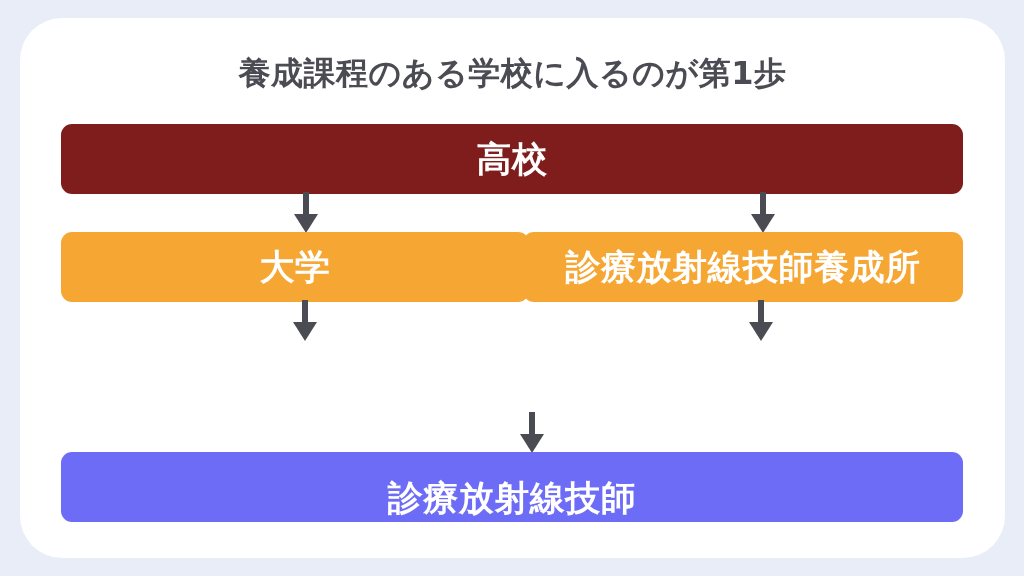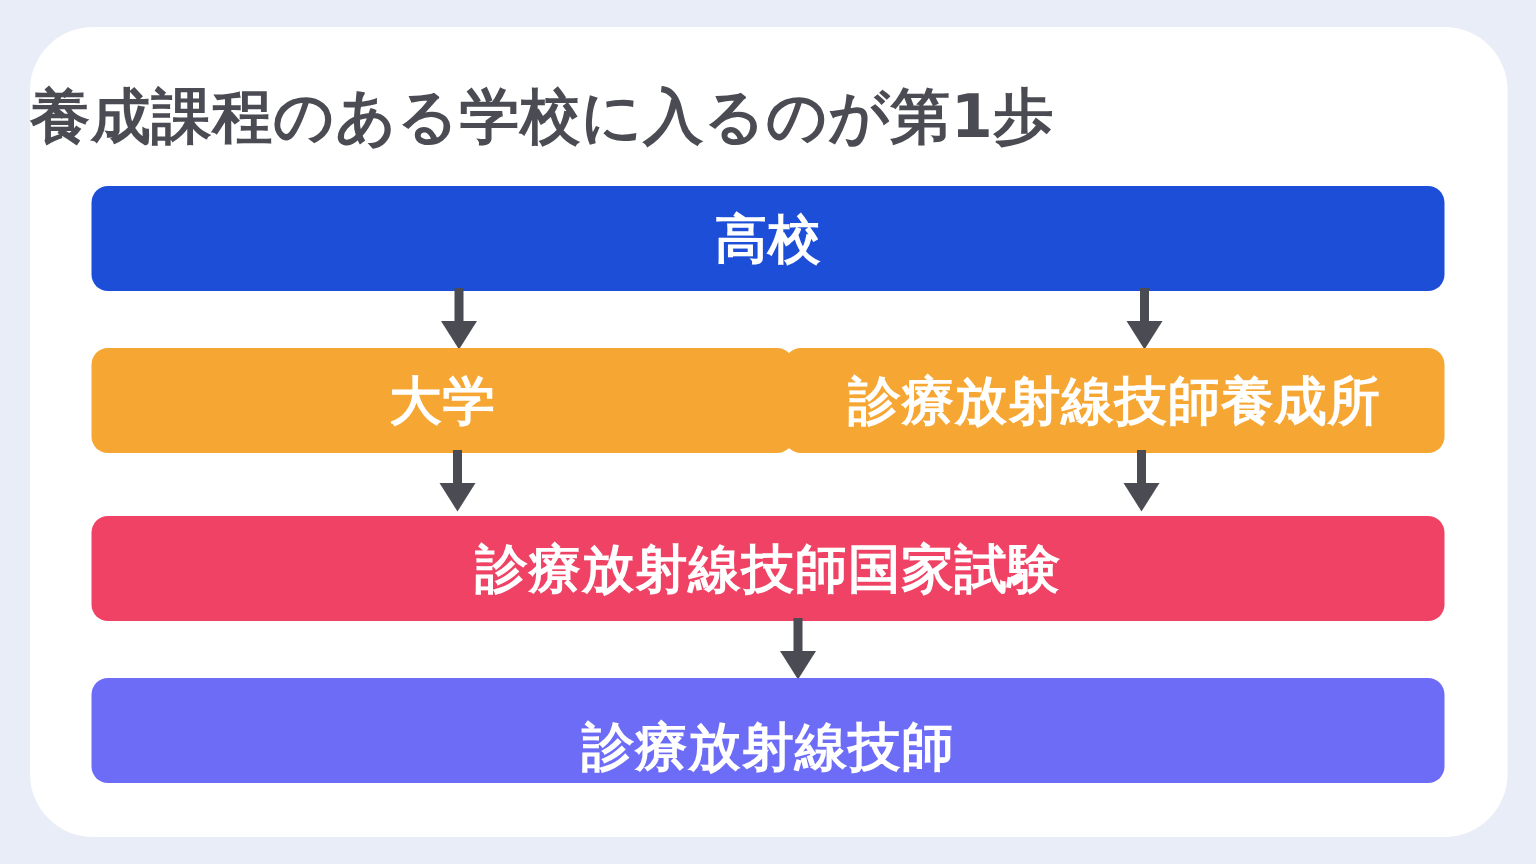--- a/index.html
+++ b/index.html
@@ -29,21 +29,22 @@
     height: 540px;
     background: #ffffff;
     border-radius: 42px;
   }
 
   .page-title {
     position: absolute;
     left: 0;
     top: 36px;
     width: 985px;
-    font-size: 40px;
+    text-align: center;
+    font-size: 32px;
     font-weight: 700;
     color: #4b4b53;
     letter-spacing: 0.5px;
     line-height: 1.2;
     white-space: nowrap;
   }
 
   .flow {
     position: absolute;
     left: 0;
@@ -65,21 +66,21 @@
     white-space: nowrap;
     box-sizing: border-box;
   }
 
   
   .node-highschool {
     left: 41px;
     top: 106px;
     width: 902px;
     height: 70px;
-    background: #1d4ed8;
+    background: #7f1d1d;
   }
   .node-university {
     left: 41px;
     top: 214px;
     width: 468px;
     height: 70px;
     background: #f6a632;
   }
   .node-training {
     left: 503px;
@@ -162,23 +163,20 @@
         </svg>
       </div>
 
       <div class="arrow arrow-train-to-exam">
         <svg width="34" height="44" viewBox="0 0 34 44" xmlns="http://www.w3.org/2000/svg">
           <path d="M17 0 L17 26" stroke="#4b4b53" stroke-width="6" fill="none" stroke-linecap="butt"></path>
           <path d="M17 41 L5 22 L29 22 Z" fill="#4b4b53"></path>
         </svg>
       </div>
 
-      <div class="node node-exam">
-        <span>診療放射線技師国家試験</span>
-      </div>
 
       <div class="arrow arrow-exam-to-tech">
         <svg width="34" height="44" viewBox="0 0 34 44" xmlns="http://www.w3.org/2000/svg">
           <path d="M17 0 L17 26" stroke="#4b4b53" stroke-width="6" fill="none" stroke-linecap="butt"></path>
           <path d="M17 41 L5 22 L29 22 Z" fill="#4b4b53"></path>
         </svg>
       </div>
 
       <div class="node node-technologist">
         <span>診療放射線技師</span>

